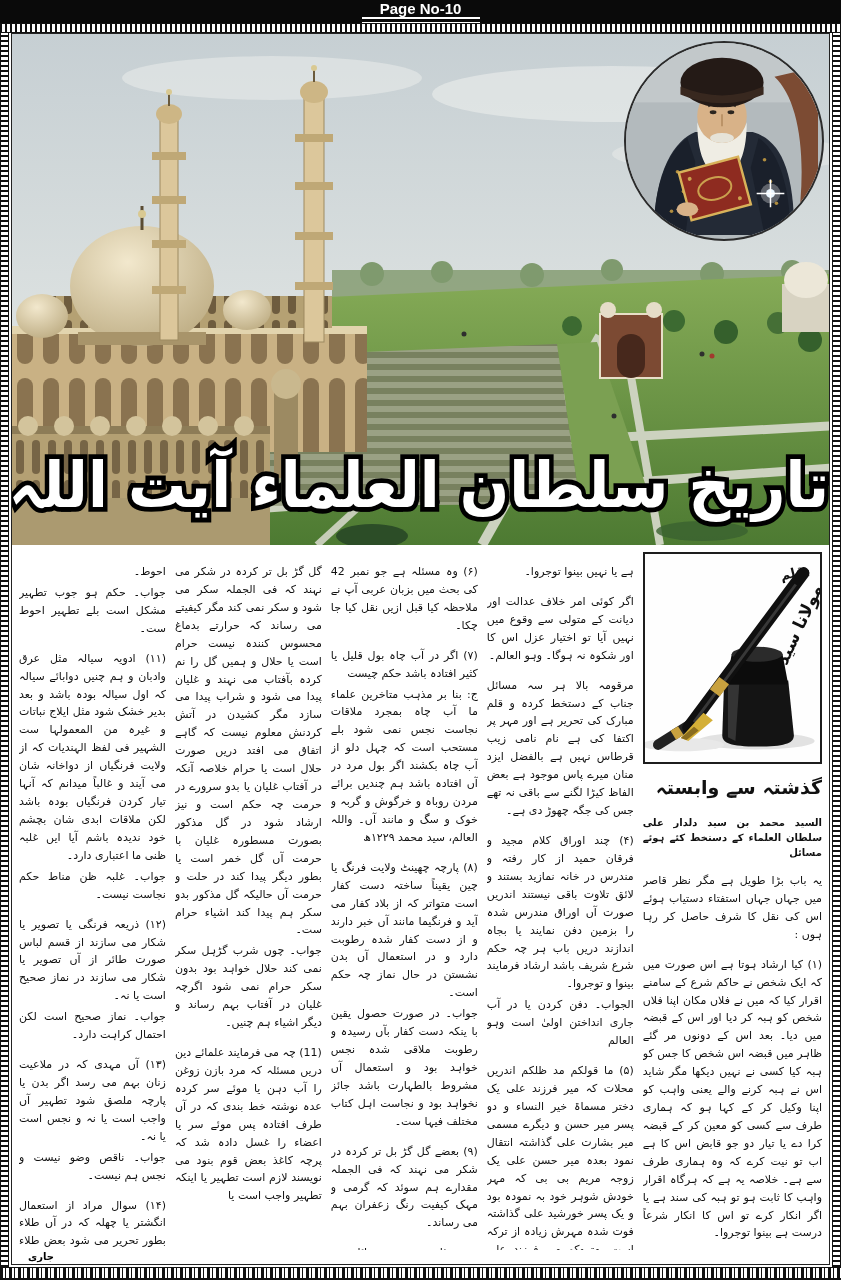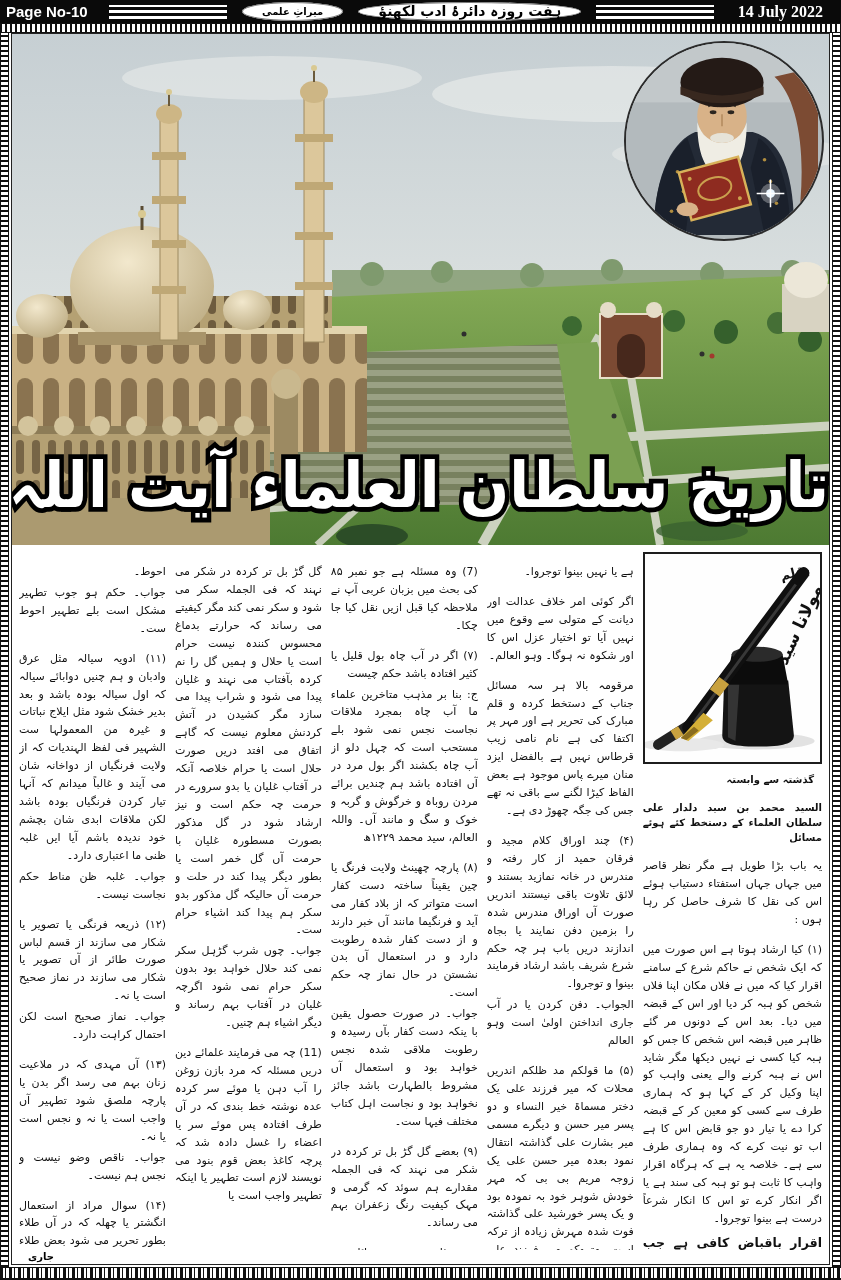--- a/index.html
+++ b/index.html
@@ -1,20 +1,20 @@
 <!DOCTYPE html>
 <html lang="ur"><head>
 <meta charset="utf-8">
 <style>
   html,body{margin:0;padding:0;background:#e9e9e9;}
   .page{position:relative;width:841px;height:1280px;margin:0 auto;background:#fff;
         font-family:"DejaVu Sans",sans-serif;overflow:hidden;}
   
   .topbar{position:absolute;top:0;left:0;right:0;height:23px;background:#0a0a0a;
-          display:flex;align-items:center;color:#fff;}
+          display:flex;align-items:center;color:#fff;flex-direction:column;}
   .pageno{font-family:"Liberation Sans",sans-serif;font-weight:bold;font-size:15px;
           padding:0 6px;white-space:nowrap;}
   .date{font-family:"Liberation Serif",serif;font-weight:bold;font-size:16px;
         padding:0 8px;white-space:nowrap;margin-right:10px;}
   .tri-lines{width:118px;height:14px;flex:0 0 auto;
      background:linear-gradient(#fff 0 2.5px,transparent 2.5px 5.5px,#fff 5.5px 8.5px,
                 transparent 8.5px 11.5px,#fff 11.5px 14px);}
   .oval{background:#fff;color:#000;border-radius:50%;height:19px;line-height:19px;
         padding:0 20px;font-weight:bold;white-space:nowrap;direction:rtl;
         box-shadow:0 0 0 1px #777 inset;}
@@ -50,21 +50,21 @@
   .headline.stroke{color:#000;-webkit-text-stroke:9px #000;
        text-shadow:0 0 2px #000,2px 2px 0 #000,-2px 2px 0 #000,2px -2px 0 #000,-2px -2px 0 #000;}
   .headline.fill{color:#fff;}
   
   .body{flex:1;display:flex;direction:rtl;gap:9px;padding:6px 7px 14px;position:relative;
         overflow:hidden;}
   .col{flex:1 1 0;overflow:hidden;direction:rtl;text-align:justify;
        font-size:11px;line-height:1.63;color:#111;}
   .col.first{flex:1.22 1 0;}
   .blk{margin:12px 0 3px;}
-  .blk-heading{font-weight:bold;font-size:10px;margin:8px 8px 4px;text-align:right;}
+  .blk-heading{font-weight:bold;font-size:19px;margin:8px 0 4px;text-align:right;}
   .blk-bold{font-weight:bold;font-size:10px;line-height:1.5;}
   .blk-subhead{font-weight:bold;font-size:12.5px;line-height:1.55;margin:5px 0;}
   .blk-answer{margin:0 0 3px;}
   .continued{position:absolute;left:10px;bottom:2px;font-weight:bold;font-size:10px;
              background:#fff;padding:0 6px;}
   
   .byline-box{position:relative;height:208px;border:2px solid #1d1d1d;background:#fefefe;
               margin:1px 0 7px;overflow:hidden;}
   .byline-label{position:absolute;top:8px;right:10px;font-size:13px;font-weight:bold;
                 transform:rotate(-14deg);}
@@ -291,21 +291,21 @@
 
       <div class="col">
           <div class="blk blk-normal">ہے یا نہیں بینوا توجروا۔</div>
           <div class="blk blk-normal">اگر کوئی امر خلاف عدالت اور دیانت کے متولی سے وقوع میں نہیں آیا تو اختیار عزل اس کا اور شکوہ نہ ہوگا۔ وہو العالم۔</div>
           <div class="blk blk-normal">مرقومہ بالا ہر سہ مسائل جناب کے دستخط کردہ و قلم مبارک کی تحریر ہے اور مہر پر اکتفا کی ہے نام نامی زیب قرطاس نہیں ہے بالفضل ایزد منان میرے پاس موجود ہے بعض الفاظ کیڑا لگنے سے باقی نہ تھے جس کی جگہ چھوڑ دی ہے۔</div>
           <div class="blk blk-normal">(۴) چند اوراق کلام مجید و فرقان حمید از کار رفتہ و مندرس در خانہ نمازید بستند و لائق تلاوت باقی نیستند اندریں صورت آں اوراق مندرس شدہ را بزمین دفن نمایند یا بجاہ اندازند دریں باب ہر چہ حکم شرع شریف باشد ارشاد فرمایند بینوا و توجروا۔</div>
           <div class="blk blk-answer">الجواب۔ دفن کردن یا در آب جاری انداختن اولیٰ است وہو العالم</div>
           <div class="blk blk-normal">(۵) ما قولکم مد ظلکم اندریں محلات کہ میر فرزند علی یک دختر مسماۃ خیر النساء و دو پسر میر حسن و دیگرے مسمی میر بشارت علی گذاشتہ انتقال نمود بعدہ میر حسن علی یک زوجہ مریم بی بی کہ مہر خودش شوہر خود بہ نمودہ بود و یک پسر خورشید علی گذاشتہ فوت شدہ مہرش زیادہ از ترکہ است، متروکہ میر فرزند علی بچند منقسم و بکدام کدام خواہد رسید۔</div>
         </div>
       <div class="col">
-          <div class="blk blk-normal">(7) وہ مسئلہ ہے جو نمبر ۸۵ کی بحث میں بزبان عربی آپ نے ملاحظہ کیا قبل ازیں نقل کیا جا چکا۔</div>
+          <div class="blk blk-normal">(۶) وہ مسئلہ ہے جو نمبر 42 کی بحث میں بزبان عربی آپ نے ملاحظہ کیا قبل ازیں نقل کیا جا چکا۔</div>
           <div class="blk blk-normal">(۷) اگر در آب چاہ بول قلیل یا کثیر افتادہ باشد حکم چیست</div>
           <div class="blk blk-answer">ج: بنا بر مذہب متاخرین علماء ما آب چاہ بمجرد ملاقات نجاست نجس نمی شود بلے مستحب است کہ چہل دلو از آب چاہ بکشند اگر بول مرد در آں افتادہ باشد ہم چندیں برائے مردن روباہ و خرگوش و گربہ و خوک و سگ و مانند آں۔ واللہ العالم، سید محمد ۱۲۲۹ھ</div>
           <div class="blk blk-normal">(۸) پارچہ چھینٹ ولایت فرنگ یا چین یقیناً ساختہ دست کفار است متواتر کہ از بلاد کفار می آید و فرنگیما مانند آں خبر دارند و از دست کفار شدہ رطوبت دارد و در استعمال آں بدن نشستن در حال نماز چہ حکم است۔</div>
           <div class="blk blk-answer">جواب۔ در صورت حصول یقین با ینکہ دست کفار بآں رسیدہ و رطوبت ملاقی شدہ نجس خواہد بود و استعمال آں مشروط بالطہارت باشد جائز نخواہد بود و نجاست اہل کتاب مختلف فیہا ست۔</div>
           <div class="blk blk-normal">(۹) بعضے گل گڑ بل تر کردہ در شکر می نہند کہ فی الجملہ مقدارے ہم سوئد کہ گرمی و مہک کیفیت رنگ زعفران بہم می رساند۔</div>
           <div class="blk blk-normal">یہ مسئلے مجموعہ مسائل سے نقل کئے گئے بخط سجاد حسین تحصیل و پرگنہ دلمئو صوبہ اودھ بتاریخ ۲۷ مارچ ۱۸۷۹ء سپرد قلم ہوئے جن کا اصل نسخہ میرے سامنے ہے۔</div>
         </div>
       <div class="col">
           <div class="blk blk-normal">گل گڑ بل تر کردہ در شکر می نہند کہ فی الجملہ سکر می شود و سکر نمی کند مگر کیفیتے می رساند کہ حرارتے بدماغ محسوس کنندہ نیست حرام است یا حلال و ہمیں گل را نم کردہ بآفتاب می نہند و غلیان پیدا می شود و شراب پیدا می سازد مگر کشیدن در آتش کردنش معلوم نیست کہ گاہے اتفاق می افتد دریں صورت حلال است یا حرام خلاصہ آنکہ در آفتاب غلیان یا بدو سرورے در حرمت چہ حکم است و نیز ارشاد شود در گل مذکور بصورت مسطورہ غلیان با حرمت آں گل خمر است یا بطور دیگر پیدا کند در حلت و حرمت آں حالیکہ گل مذکور بدو سکر ہم پیدا کند اشیاء حرام ست۔</div>
           <div class="blk blk-answer">جواب۔ چوں شرب گڑہل سکر نمی کند حلال خواہد بود بدون سکر حرام نمی شود اگرچہ غلیان در آفتاب بہم رساند و دیگر اشیاء ہم چنیں۔</div>

